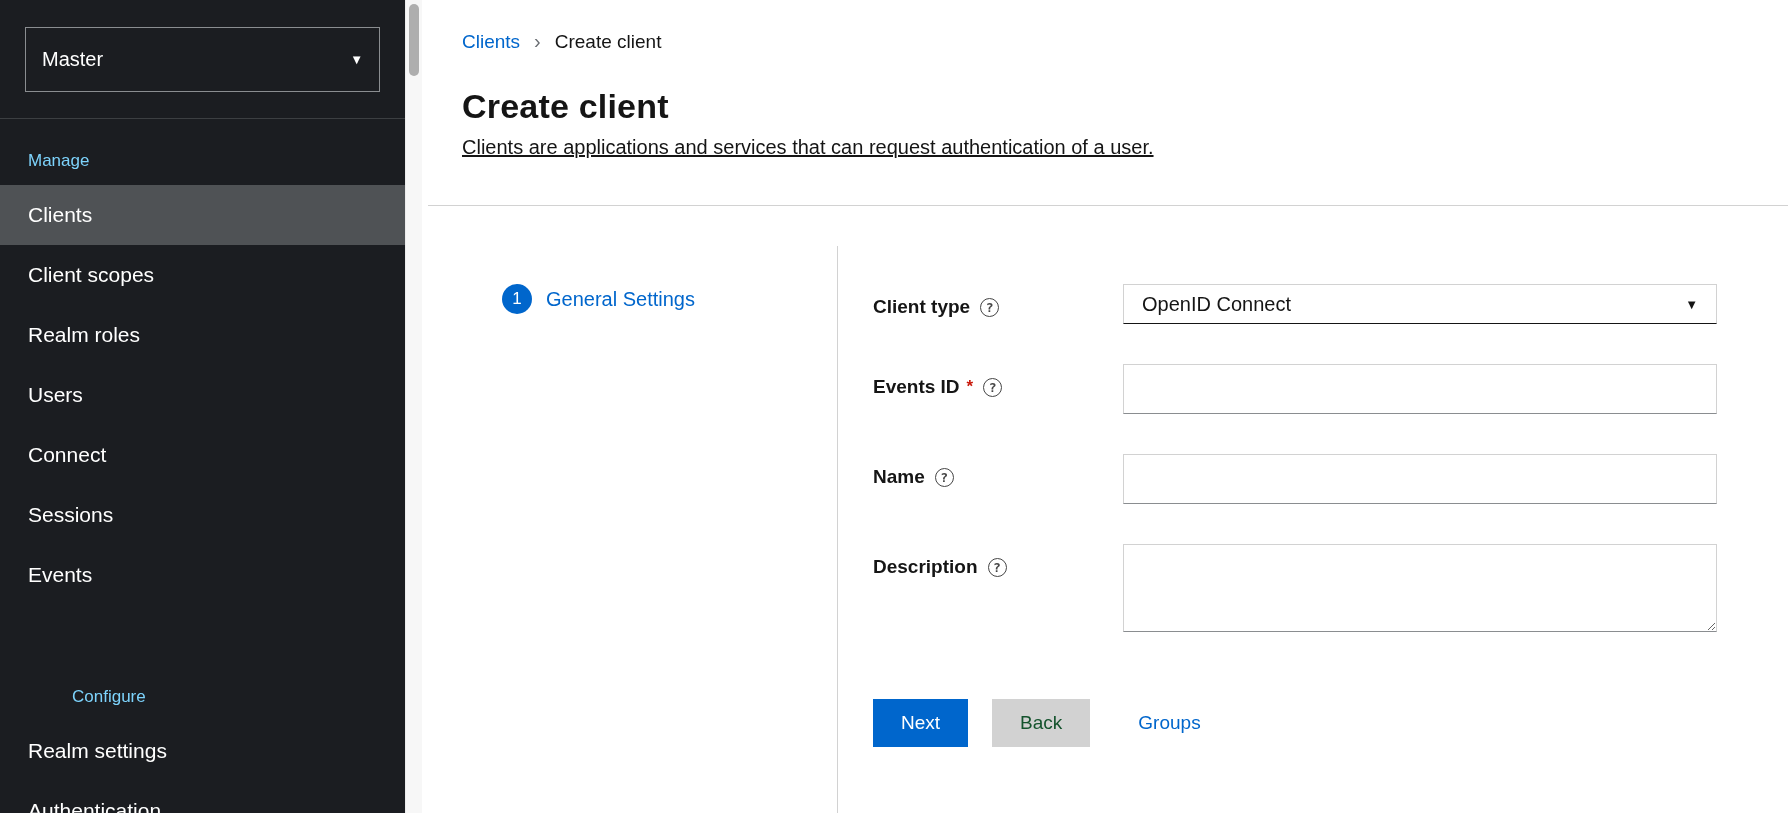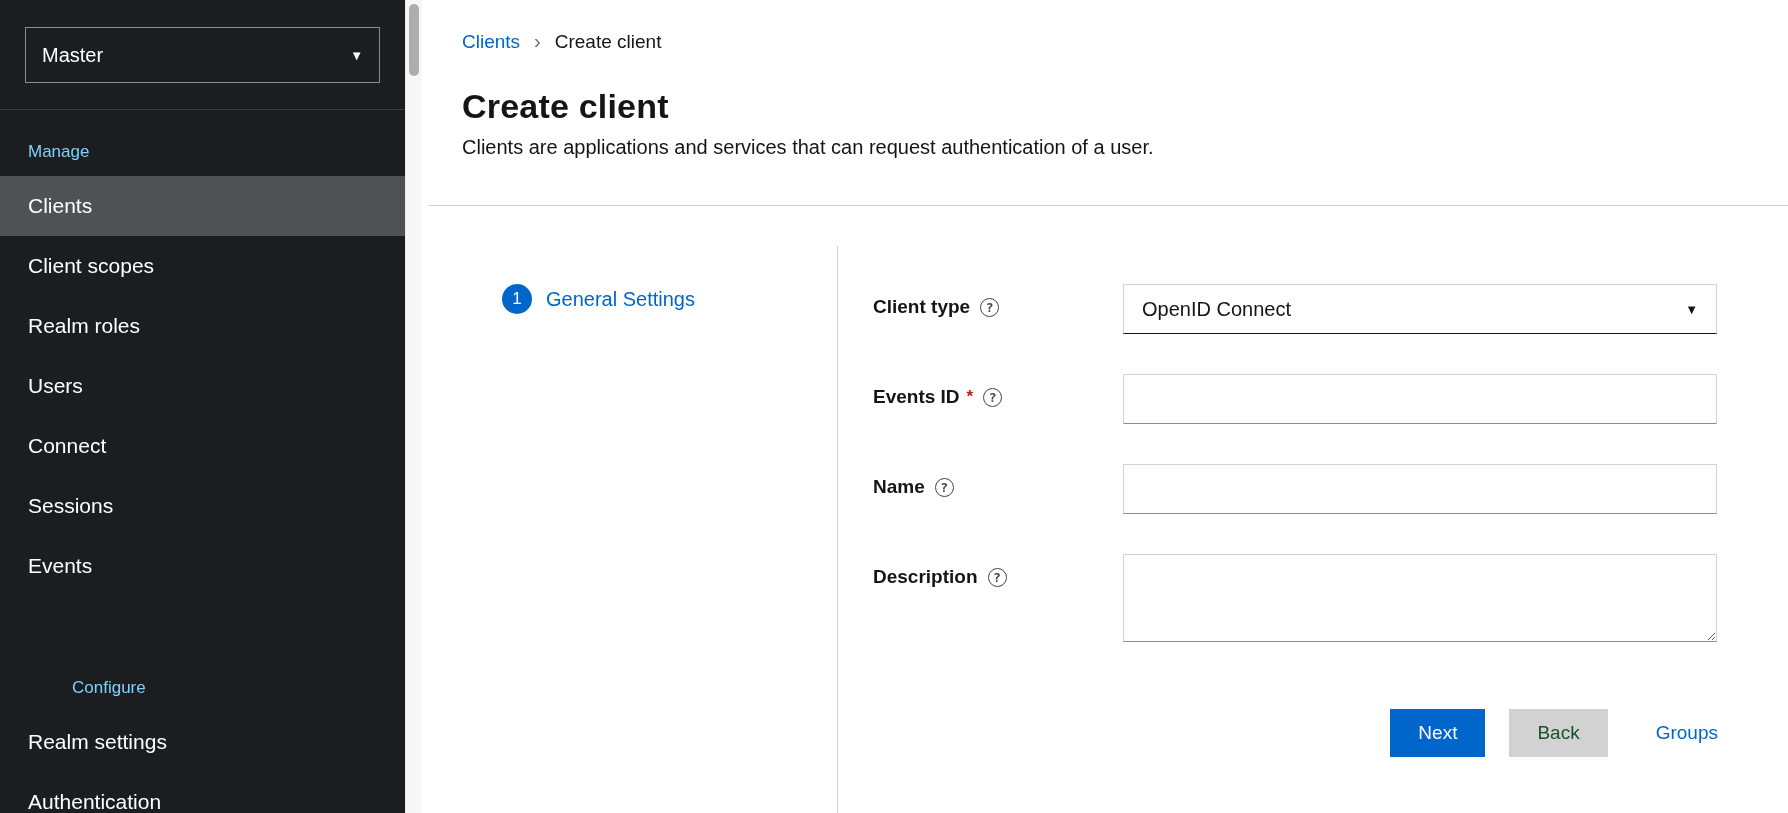--- a/index.html
+++ b/index.html
@@ -2,21 +2,21 @@
 <html><head>
 <meta charset="utf-8">
 <style>
   * { margin:0; padding:0; box-sizing:border-box; }
   html,body { width:1788px; height:813px; overflow:hidden; background:#fff;
               font-family:"Liberation Sans", sans-serif; color:#151515; }
   .app { display:flex; height:100%; }
 
   
   .sidebar { width:405px; flex:0 0 405px; background:#1b1d21; color:#fff; }
-  .realm-box { margin:27px 25px 26px 25px; height:56px; border:1px solid #8a8d90;
+  .realm-box { margin:27px 25px 26px 25px; height:65px; border:1px solid #8a8d90;
                display:flex; align-items:center; justify-content:space-between;
                padding:0 16px; font-size:20px; cursor:pointer; background:#1b1d21; }
   .realm-caret { font-size:13px; color:#fff; }
   .sidebar-sep { border-bottom:1px solid #3c3f42; }
   .nav-title { padding:32px 28px 14px 28px; font-size:17px; color:#7dd3fc; }
   .nav-title.cfg { margin-top:50px;margin-left:44px; }
   .nav-item { padding:16px 28px; font-size:21px; line-height:28px; color:#fff; cursor:pointer; }
   .nav-item.selected { background:#4f5255; }
 
   
@@ -25,52 +25,52 @@
   .scrollthumb { position:absolute; left:3px; top:4px; width:10px; height:72px;
                  background:#aeaeae; border-radius:6px; }
 
   
   main { flex:1; padding:30px 0 0 6px; background:#fff; }
   .content-head { padding-left:34px; }
   .breadcrumb { font-size:19px; display:flex; align-items:center; }
   .breadcrumb a { color:#0066cc; text-decoration:none; cursor:pointer; }
   .crumb-sep { color:#6a6e73; margin:0 14px; font-size:20px; }
   h1 { margin:34px 0 10px 0; font-size:34px; font-weight:600; letter-spacing:.2px; }
-  .subtitle { font-size:20px; margin:0 0 46px 0; color:#151515; }
+  .subtitle { font-size:20px; margin:0 0 46px 0; color:#151515;text-decoration:underline; }
   .hdiv { border-top:1px solid #d2d2d2; }
 
   .wizard { display:flex; margin-top:40px; min-height:575px; }
   .wizard-nav { width:410px; flex:0 0 410px; padding:38px 0 0 74px;
                 border-right:1px solid #d2d2d2; }
   .step { display:flex; align-items:center; gap:14px; cursor:pointer; }
   .step-num { width:30px; height:30px; border-radius:50%; background:#0066cc; color:#fff;
               display:flex; align-items:center; justify-content:center; font-size:17px; }
   .step-label { color:#0066cc; font-size:20px; }
 
   .wizard-main { flex:1; padding:38px 70px 0 35px; }
   .form-row { display:flex; margin-bottom:40px; }
   .form-label { width:250px; flex:0 0 250px; display:flex; align-items:center;
                 padding-top:12px; align-self:flex-start; font-size:19px; font-weight:700; }
   .req { color:#c9190b; font-size:17px; margin-left:7px; }
   .help { width:19px; height:19px; border:1.5px solid #454545; border-radius:50%;
           color:#454545; font-size:13px; font-weight:700; display:inline-flex;
           align-items:center; justify-content:center; margin-left:10px; cursor:pointer;
           font-family:"DejaVu Sans Mono", monospace; }
   .form-control { width:594px; flex:0 0 594px; }
-  .select { height:50px; background:#fff; border:1px solid #d2d2d2; border-bottom:1px solid #151515;
+  .select { height:40px; background:#fff; border:1px solid #d2d2d2; border-bottom:1px solid #151515;
             display:flex; align-items:center; justify-content:space-between;
             padding:0 18px; font-size:20px; cursor:pointer; }
   .sel-caret { font-size:13px; color:#151515; }
   .text-input { width:100%; height:50px; border:1px solid #d2d2d2; border-bottom-color:#8a8d90;
                 font-size:20px; padding:0 14px; font-family:"Liberation Sans", sans-serif; }
   .text-area { width:100%; height:88px; border:1px solid #d2d2d2; border-bottom-color:#8a8d90;
                font-size:18px; padding:10px 14px; resize:both;
                font-family:"Liberation Sans", sans-serif; }
 
-  .actions { display:flex; align-items:center; margin-top:63px;justify-content:flex-end; }
+  .actions { display:flex; align-items:center; margin-top:63px; }
   .btn { font-size:19px; border:none; padding:13px 28px; cursor:pointer;
          font-family:"Liberation Sans", sans-serif; }
   .btn-primary { background:#0066cc; color:#fff; }
   .btn-disabled { background:#d2d2d2; color:#14532d; margin-left:24px; cursor:default; }
   .btn-link { color:#0066cc; text-decoration:none; font-size:19px; margin-left:48px; cursor:pointer; }
 </style>
 </head>
 <body>
 
 <div class="app">

